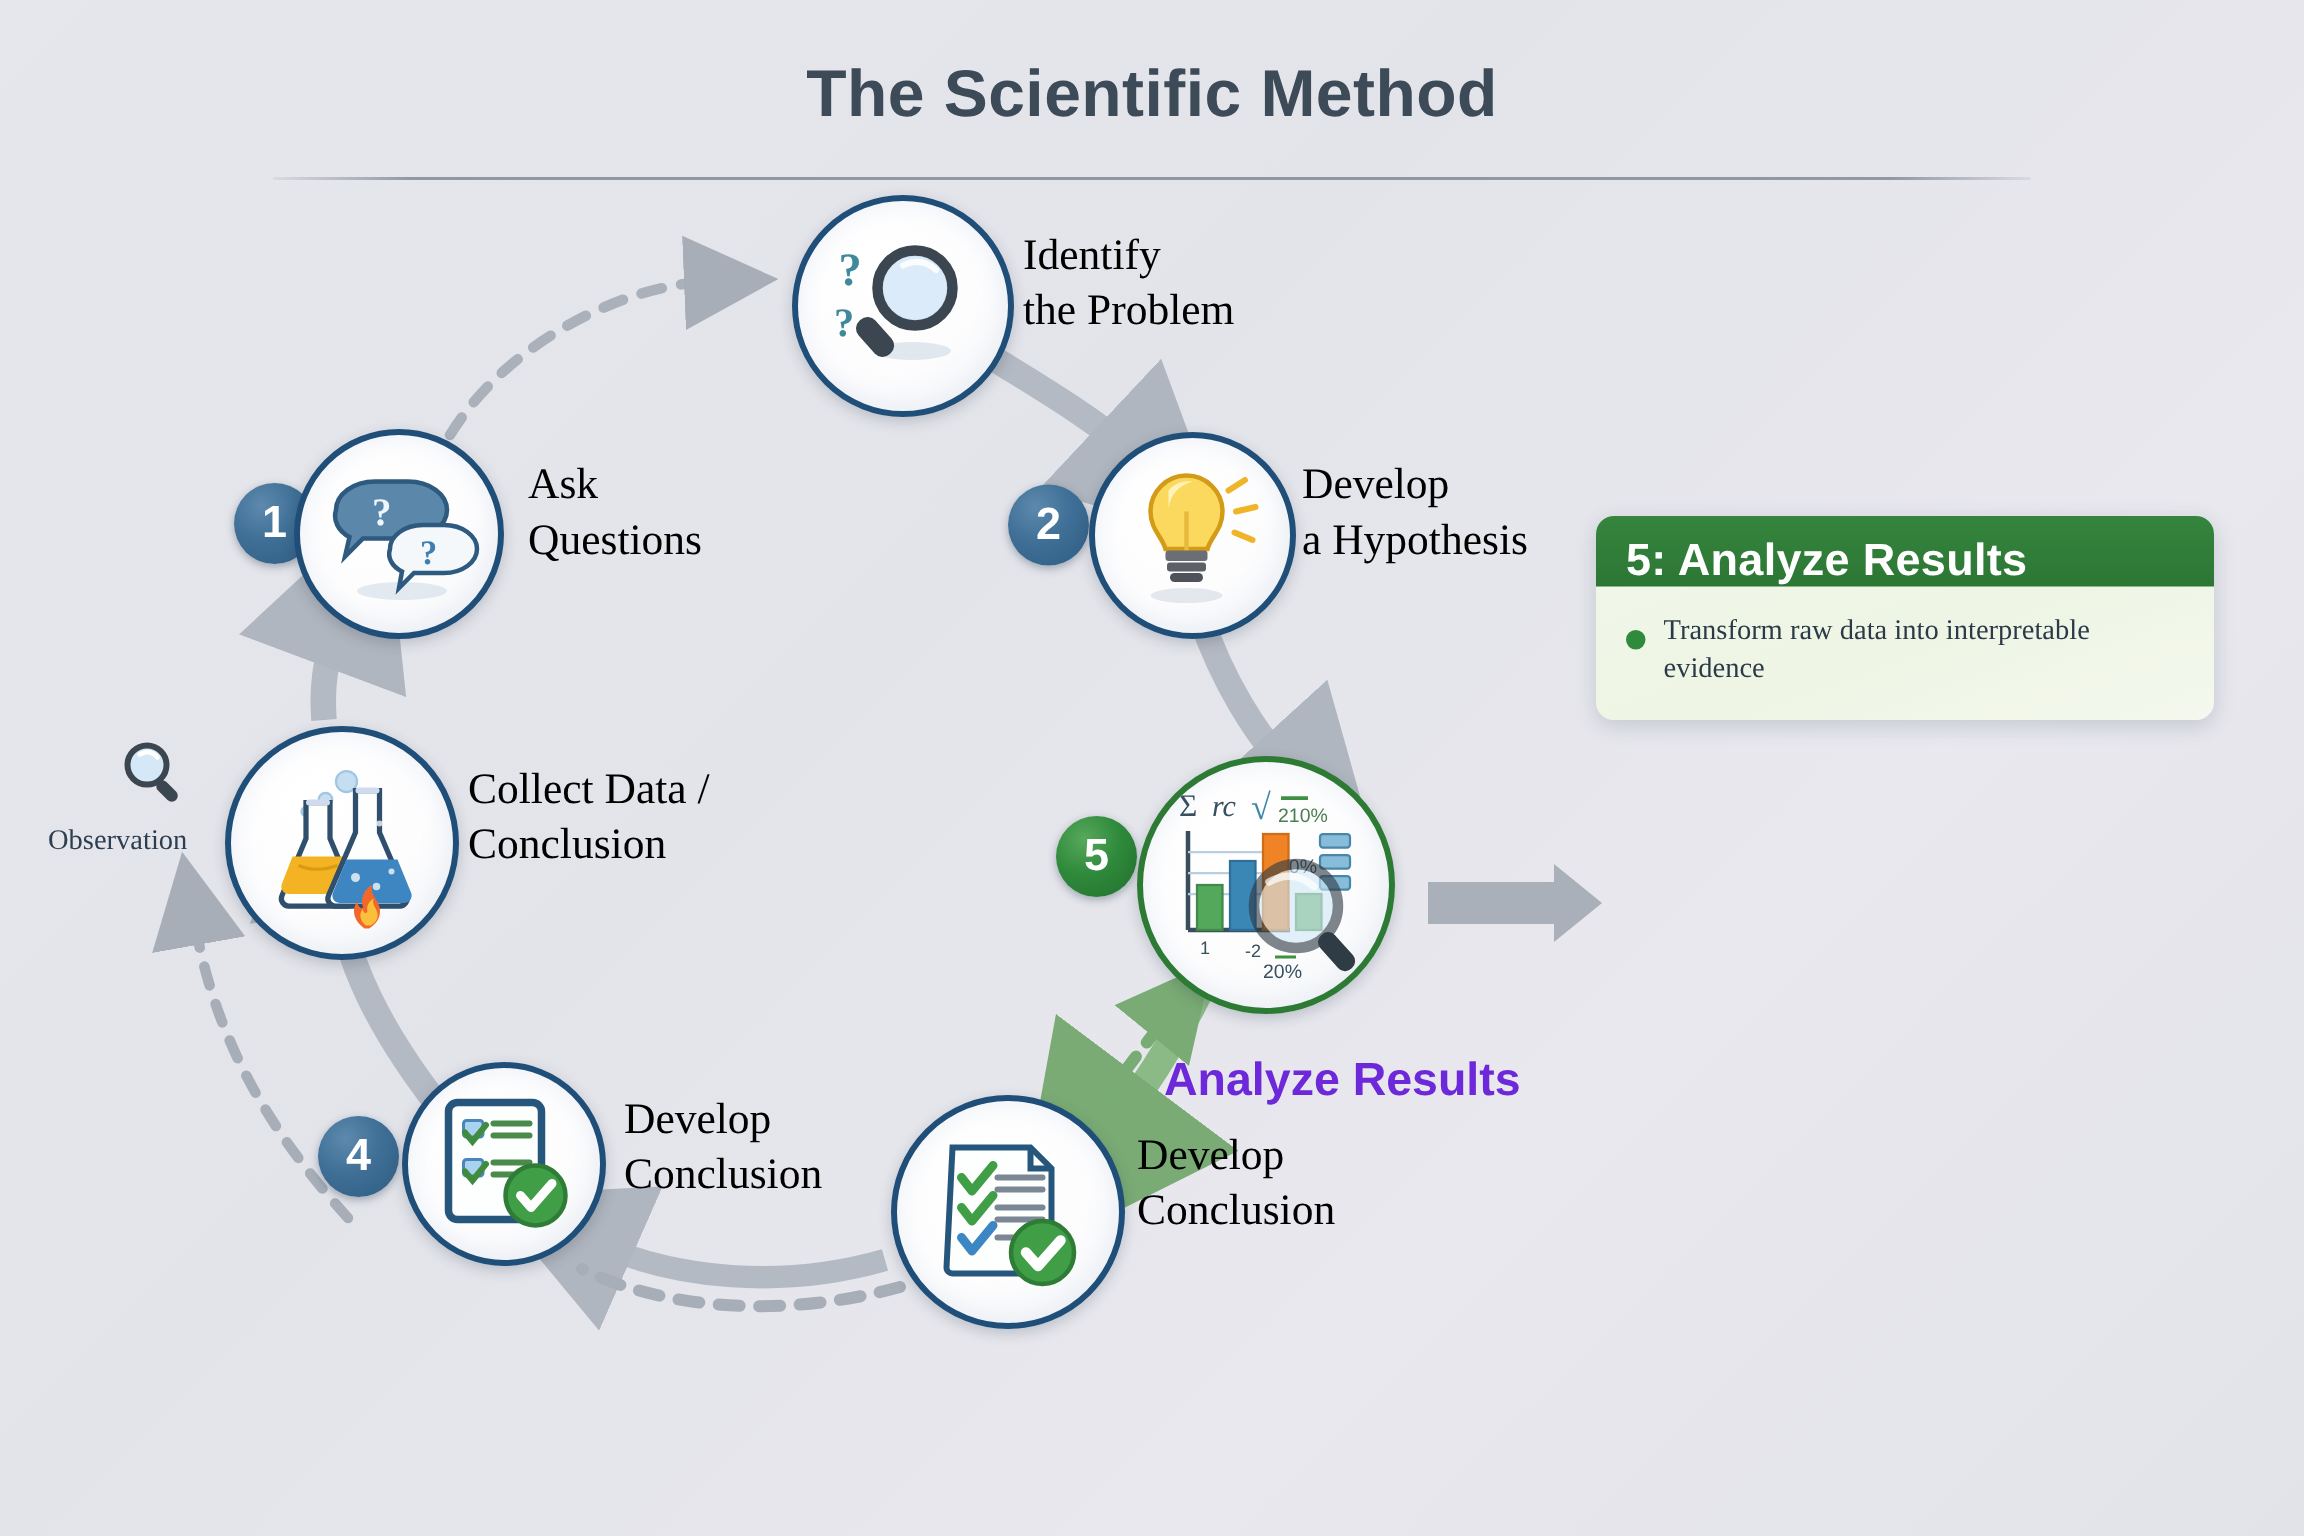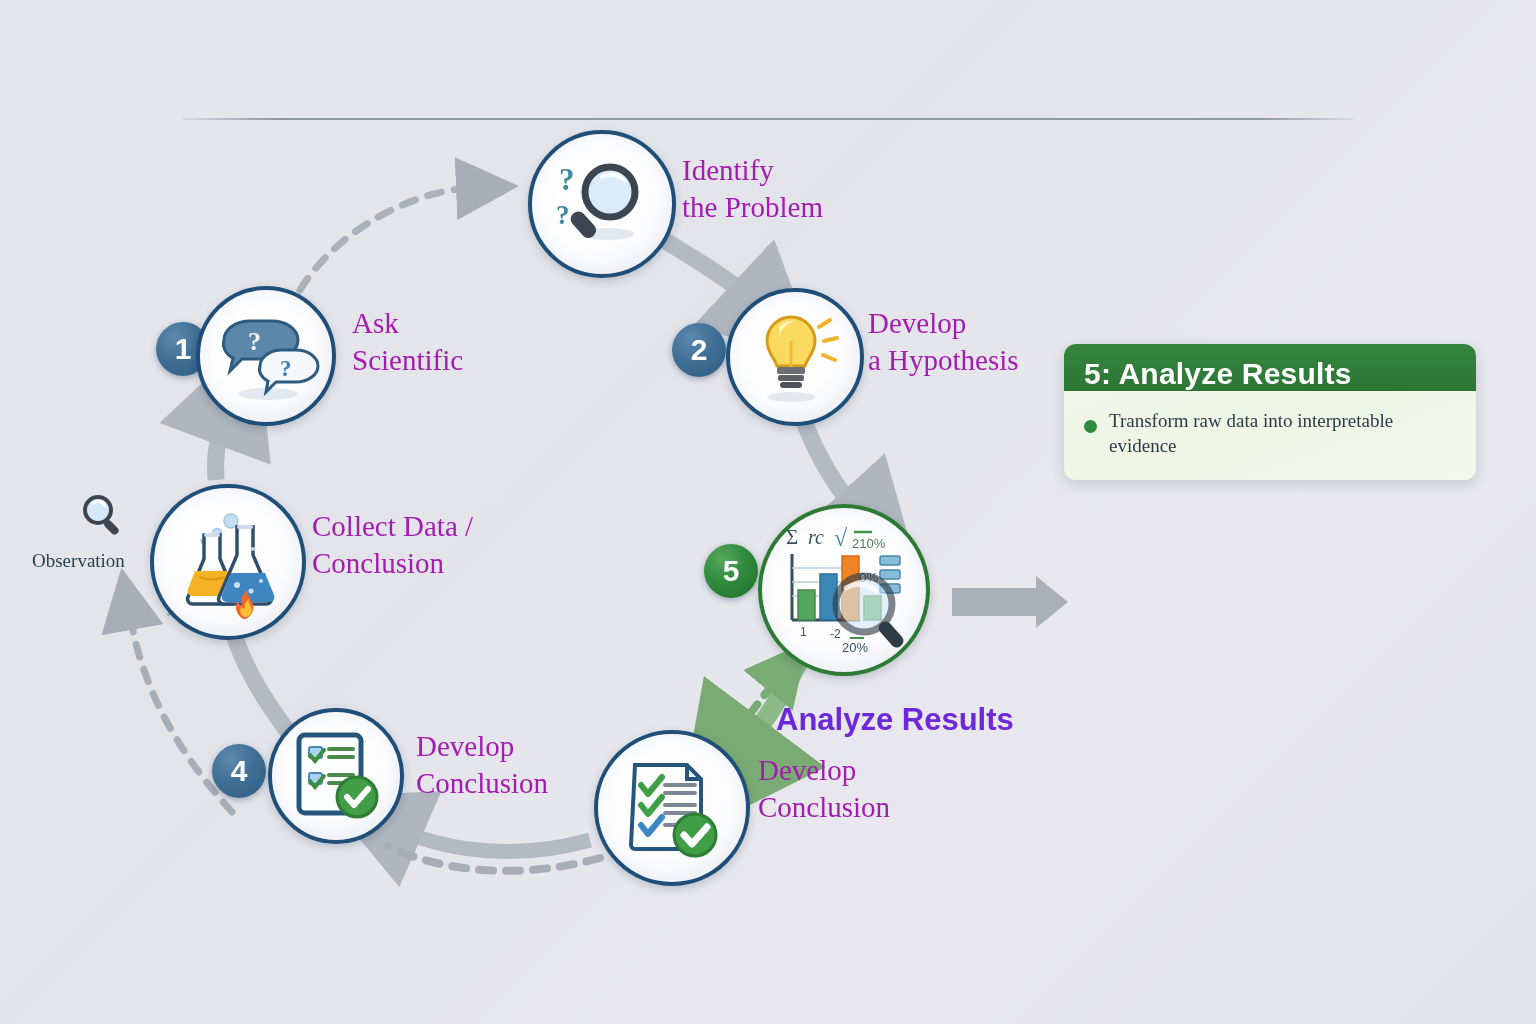--- a/index.html
+++ b/index.html
@@ -39,21 +39,21 @@
   .badge{
     position:absolute;width:54px;height:54px;border-radius:50%;
     background:radial-gradient(circle at 34% 28%,#5d89ad 0%,#3f6f96 45%,#2f5d82 100%);
     color:#fff;font-size:30px;font-weight:bold;
     display:flex;align-items:center;justify-content:center;
     box-shadow:0 2px 6px rgba(25,45,70,.35);
     font-family:"Liberation Sans", sans-serif;
   }
   .badge.green{background:radial-gradient(circle at 34% 28%,#57a85c 0%,#2f8a3b 45%,#22702e 100%);}
   .nlabel{
-    position:absolute;font-size:29px;line-height:1.28;color:#a21caf;font-weight:normal;
+    position:absolute;font-size:29px;line-height:1.28;color:#000000;font-weight:normal;
     font-family:"Liberation Serif", serif;white-space:pre-line;
   }
   .nlabel.green{color:#6d28d9;font-weight:bold;font-family:"Liberation Sans",sans-serif;font-size:31px;}
   .mini-label{
     position:absolute;font-size:19px;color:#2c3e50;font-family:"Liberation Serif",serif;
   }
 
   
   .panel{
     position:absolute;left:1064px;top:344px;width:412px;
@@ -73,20 +73,21 @@
   .btext{font-size:19px;line-height:1.30;color:#2b3a48;font-family:"Liberation Serif",serif;}
 
   
   .icon-svg{display:block;}
 </style>
 </head>
 <body>
 
 <div id="stage">
 
+  <div class="title">The Scientific Method</div>
   <div class="title-rule"></div>
 
   <svg class="arrows" viewBox="0 0 1536 1024">
     <defs>
       <marker id="grayHead" markerWidth="9" markerHeight="9" refX="2" refY="4.5" orient="auto">
         <path d="M0,0 L9,4.5 L0,9 Z" fill="#a7aeb8"></path>
       </marker>
       <marker id="grayHeadBig" markerWidth="7" markerHeight="7" refX="1.5" refY="3.5" orient="auto">
         <path d="M0,0 L7,3.5 L0,7 Z" fill="#b0b6bf"></path>
       </marker>
@@ -141,21 +142,21 @@
     <div class="disc" style="left:196px;top:286px;width:132px;height:132px;">
       <svg class="icon-svg" width="108" height="100" viewBox="0 0 108 100">
         <ellipse cx="56" cy="88" rx="30" ry="6" fill="#ccd9e5" opacity=".55"></ellipse>
         <path d="M12,34 a26,19 0 0 1 26,-19 h22 a26,19 0 0 1 26,19 a26,19 0 0 1 -26,19 h-30 l-12,12 l3,-13 a22,17 0 0 1 -9,-18 z" fill="#5b87aa" stroke="#2d5a7e" stroke-width="3"></path>
         <text x="36" y="44" font-size="26" fill="#eef5fb" font-family="Liberation Serif, serif" font-weight="bold">?</text>
         <path d="M48,60 a22,16 0 0 1 22,-16 h14 a22,16 0 0 1 22,16 a22,16 0 0 1 -22,16 h-20 l-10,10 l2,-11 a19,14 0 0 1 -8,-15 z" fill="#f4f8fb" stroke="#2d5a7e" stroke-width="3"></path>
         <text x="68" y="70" font-size="23" fill="#3d7fae" font-family="Liberation Serif, serif" font-weight="bold">?</text>
       </svg>
     </div>
     <div class="nlabel" style="left:352px;top:305px;width:220px;">Ask
-Scientific</div>
+Questions</div>
   </div>
 
   <div class="node">
     <div class="badge" style="left:672px;top:323px;">2</div>
     <div class="disc" style="left:726px;top:288px;width:130px;height:130px;">
       <svg class="icon-svg" width="104" height="104" viewBox="0 0 104 104">
         <ellipse cx="48" cy="92" rx="24" ry="5" fill="#ccd4de" opacity=".5"></ellipse>
         <g stroke="#f0b429" stroke-width="4" stroke-linecap="round">
           <line x1="76" y1="22" x2="87" y2="15"></line>
           <line x1="81" y1="36" x2="94" y2="33"></line>

